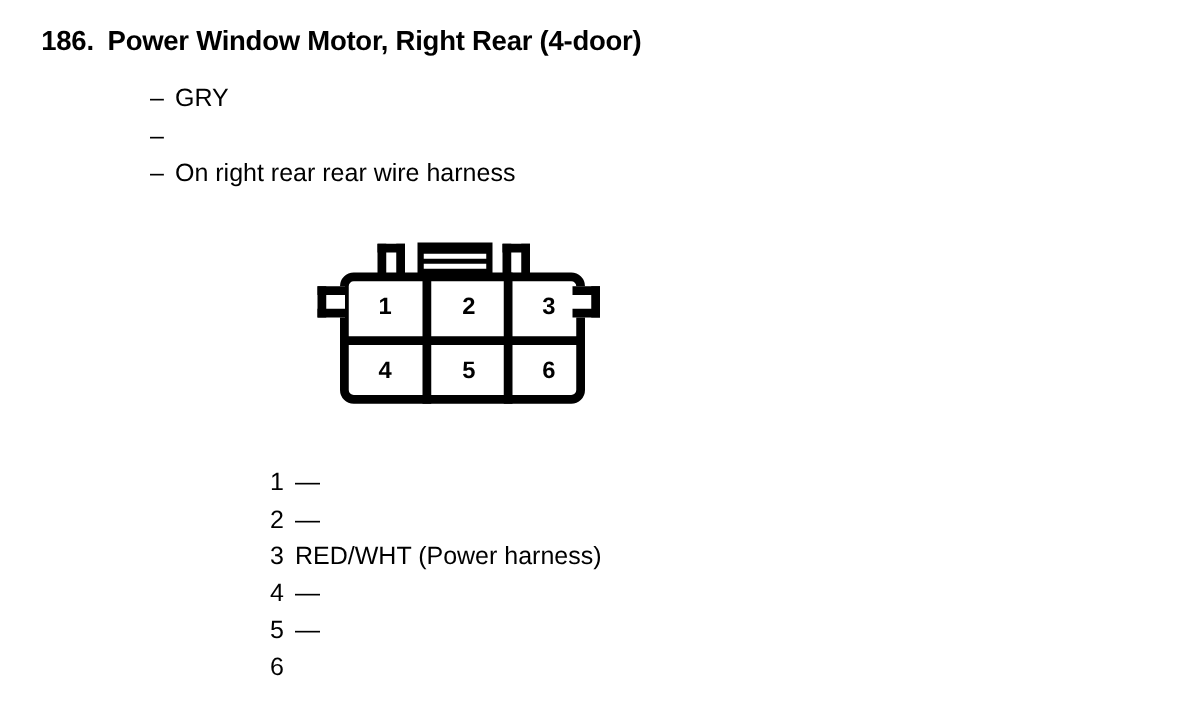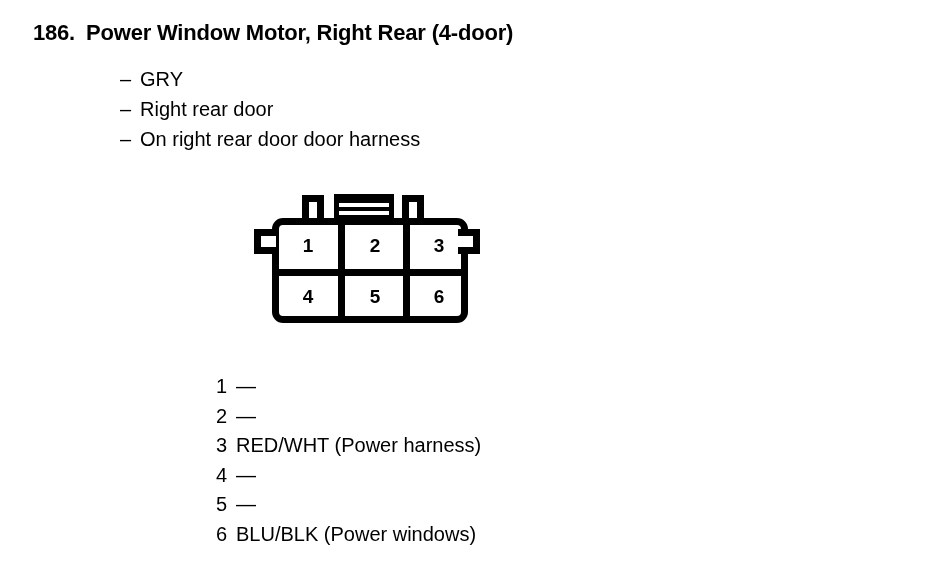--- a/index.html
+++ b/index.html
@@ -204,25 +204,24 @@
   </div>
 </div>
 
 <ul id="description-list">
   <li class="desc-item">
     <span class="desc-dash">–</span>
     <span>GRY</span>
   </li>
   <li class="desc-item">
     <span class="desc-dash">–</span>
-    <span>Right rear door</span>
   </li>
   <li class="desc-item">
     <span class="desc-dash">–</span>
-    <span>On right rear door door harness</span>
+    <span>On right rear rear wire harness</span>
   </li>
 </ul>
 
 <div id="connector-diagram">
 
   <div class="top-tab" id="top-tab-left"></div>
   <div class="top-tab" id="top-tab-right"></div>
 
   <div id="top-key-block">
     <div class="key-stripe" id="key-stripe-1"></div>
@@ -262,15 +261,14 @@
   <div class="legend-row">
     <span class="legend-pin">4</span>
     <span class="legend-desc">—</span>
   </div>
   <div class="legend-row">
     <span class="legend-pin">5</span>
     <span class="legend-desc">—</span>
   </div>
   <div class="legend-row">
     <span class="legend-pin">6</span>
-    <span class="legend-desc">BLU/BLK (Power windows)</span>
   </div>
 </div>
 
 </body></html>

